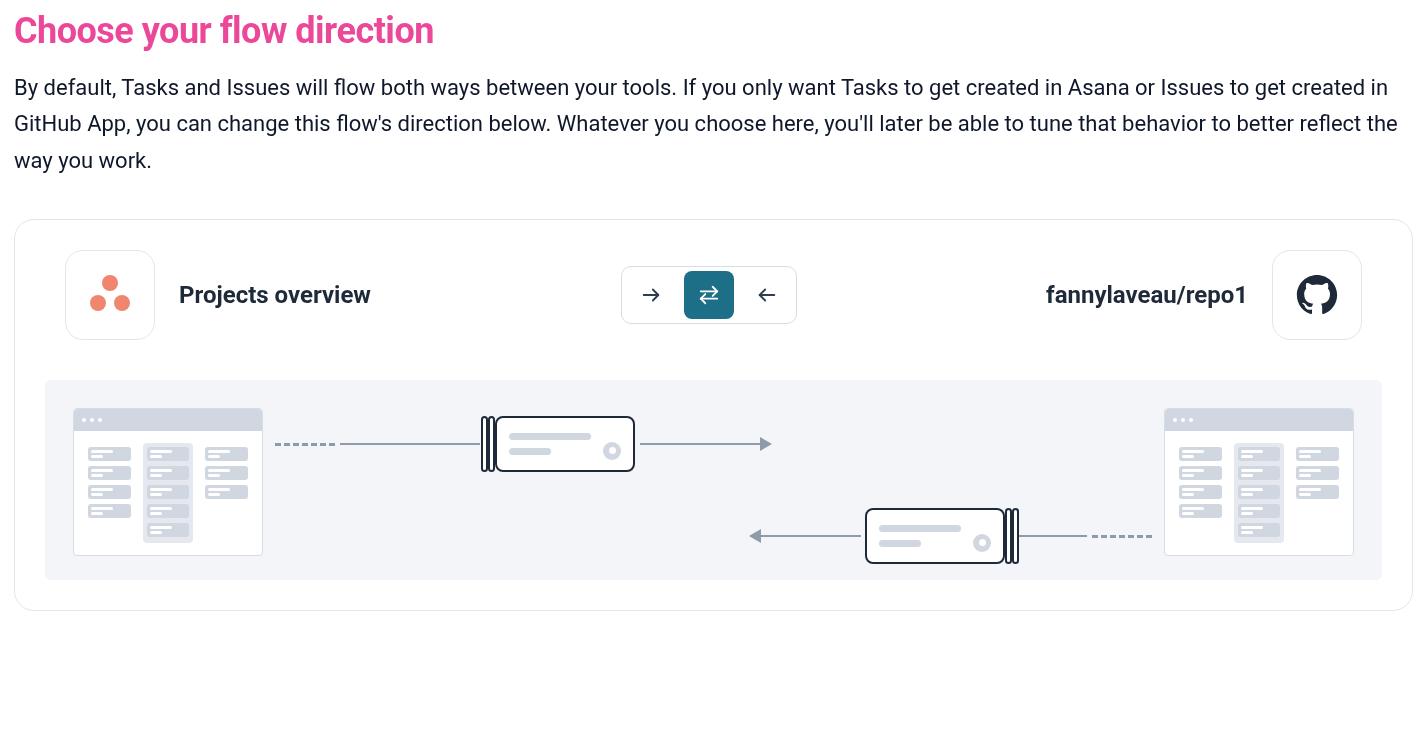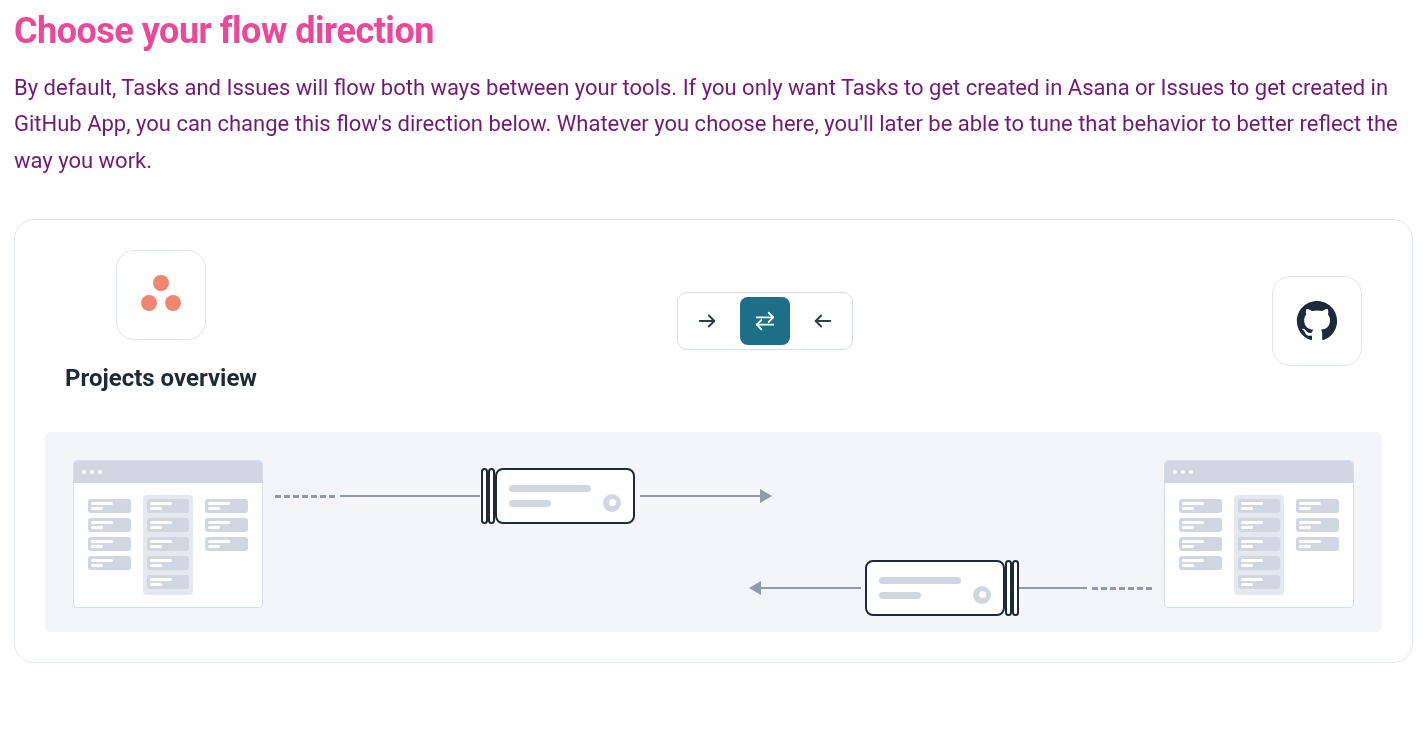--- a/index.html
+++ b/index.html
@@ -12,41 +12,40 @@
   .page-title {
     font-size: 36px;
     font-weight: 700;
     color: #ec4899;
     margin-bottom: 18px;
     letter-spacing: -0.5px;
   }
   .page-description {
     font-size: 22px;
     line-height: 1.65;
-    color: #701a75;
+    color: #0f172a;
     margin-bottom: 40px;
     max-width: 1400px;
   }
   .flow-panel {
     border: 1px solid #e0e6ed;
     border-radius: 20px;
     padding: 30px;
   }
   .flow-header {
     display: flex;
     align-items: center;
     justify-content: space-between;
     margin-bottom: 40px;
     padding: 0 20px;
   }
   .tool-group {
     display: flex;
     align-items: center;
     gap: 24px;
-    flex-direction: column;
   }
   .tool-group.right { flex-direction: row-reverse; }
   .tool-icon-box {
     width: 90px;
     height: 90px;
     border: 1px solid #e0e6ed;
     border-radius: 18px;
     display: flex;
     align-items: center;
     justify-content: center;
@@ -231,20 +230,21 @@
           </svg>
       </button>
     </div>
 
     <div class="tool-group right">
       <div class="tool-icon-box">
         <svg width="42" height="42" viewBox="0 0 24 24" fill="#1e2a3a">
             <path d="M12 .5C5.65.5.5 5.65.5 12c0 5.08 3.29 9.39 7.86 10.91.58.11.79-.25.79-.56v-2c-3.2.7-3.88-1.54-3.88-1.54-.52-1.33-1.28-1.69-1.28-1.69-1.05-.72.08-.7.08-.7 1.16.08 1.77 1.19 1.77 1.19 1.03 1.77 2.7 1.26 3.36.96.1-.75.4-1.26.73-1.55-2.56-.29-5.25-1.28-5.25-5.7 0-1.26.45-2.29 1.19-3.1-.12-.29-.52-1.47.11-3.06 0 0 .97-.31 3.18 1.18a11 11 0 0 1 5.79 0c2.21-1.49 3.18-1.18 3.18-1.18.63 1.59.23 2.77.11 3.06.74.81 1.19 1.84 1.19 3.1 0 4.43-2.7 5.4-5.27 5.69.41.36.78 1.06.78 2.14v3.17c0 .31.21.68.8.56C20.21 21.39 23.5 17.08 23.5 12 23.5 5.65 18.35.5 12 .5z"></path>
           </svg>
       </div>
+      <div class="tool-name">fannylaveau/repo1</div>
     </div>
   </div>
 
   <div class="illustration-area">
 
     <div class="board left">
       <div class="board-header">
           <span class="bdot"></span>
           <span class="bdot"></span>
           <span class="bdot"></span>

